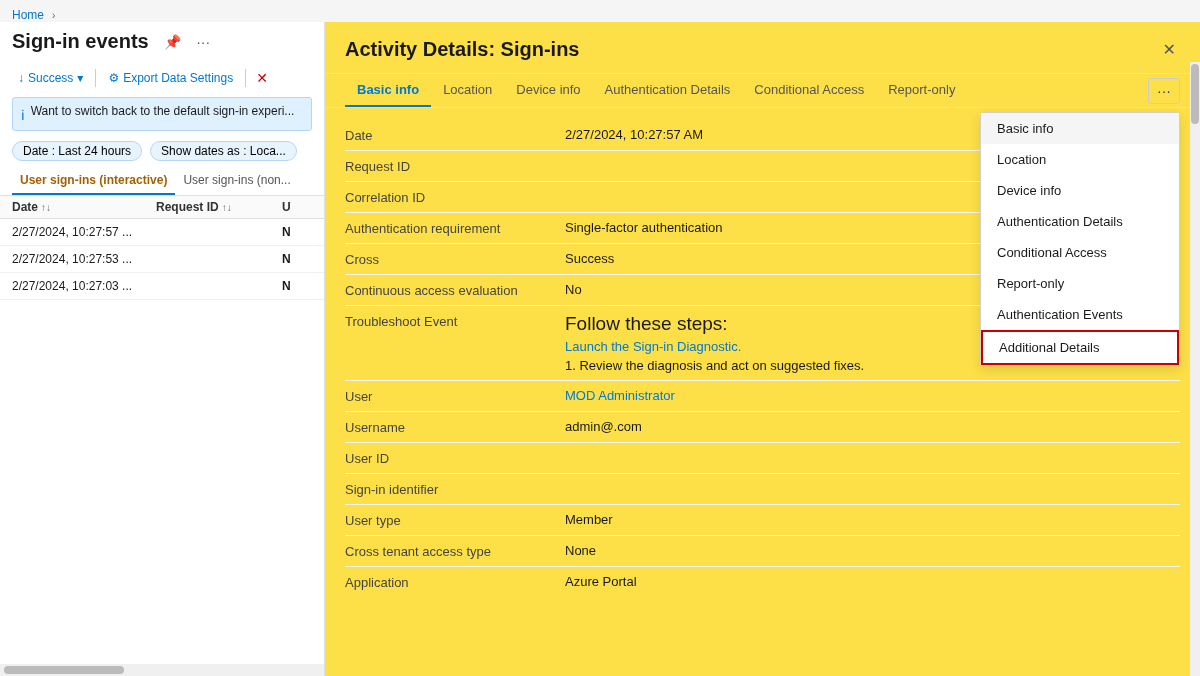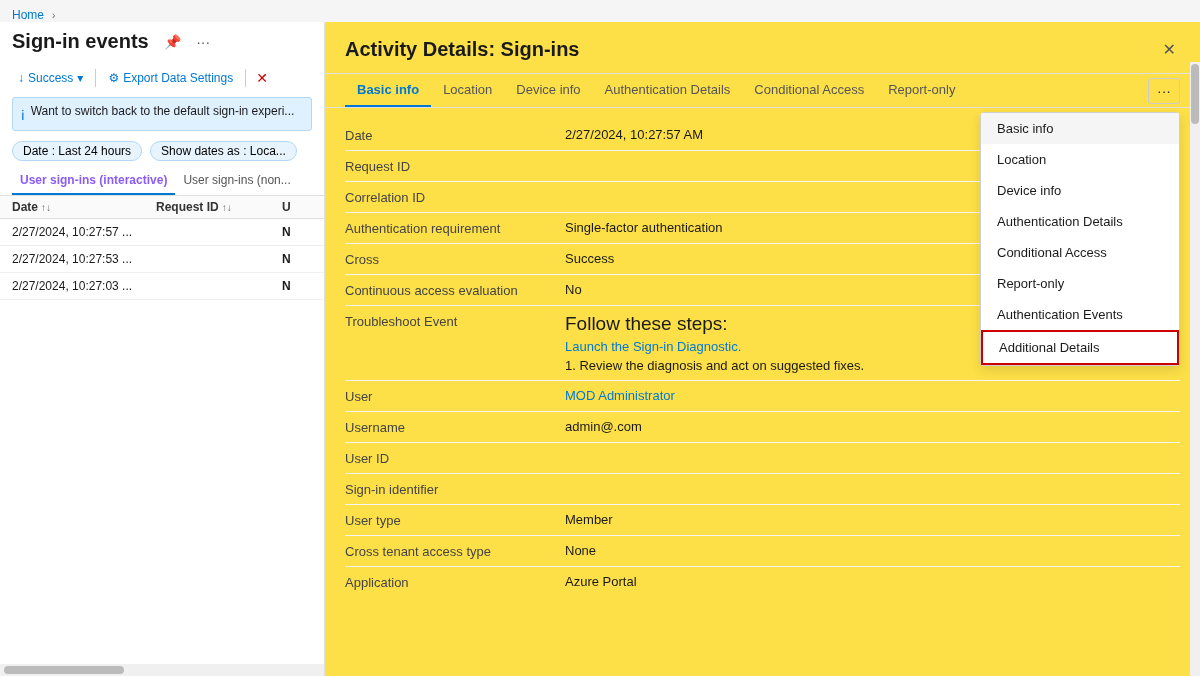--- a/index.html
+++ b/index.html
@@ -156,21 +156,21 @@
 
     .tab {
       padding: 6px 8px;
       font-size: 12px;
       cursor: pointer;
       color: #555;
       border-bottom: 2px solid transparent;
       white-space: nowrap;
     }
     .tab.active {
-      color: #8b5cf6;
+      color: #a16207;
       border-bottom-color: #0078d4;
       font-weight: 600;
     }
 
     .table-header {
       display: flex;
       align-items: center;
       padding: 4px 12px;
       border-bottom: 1px solid #e0e0e0;
       background: #fafafa;

